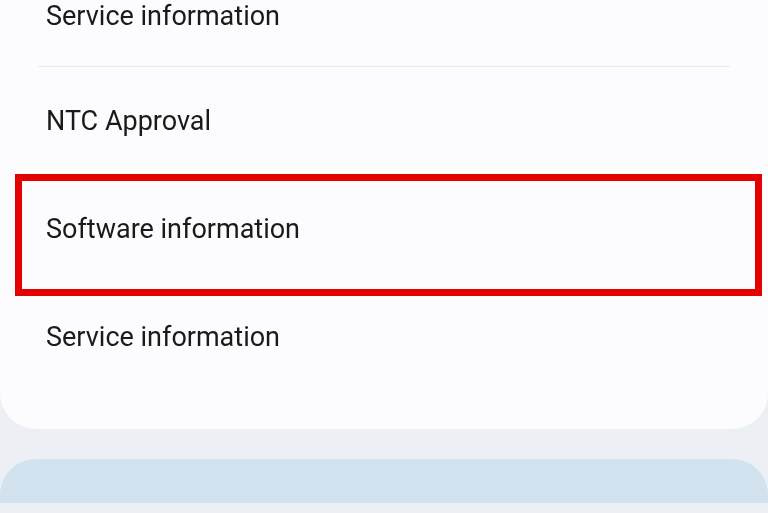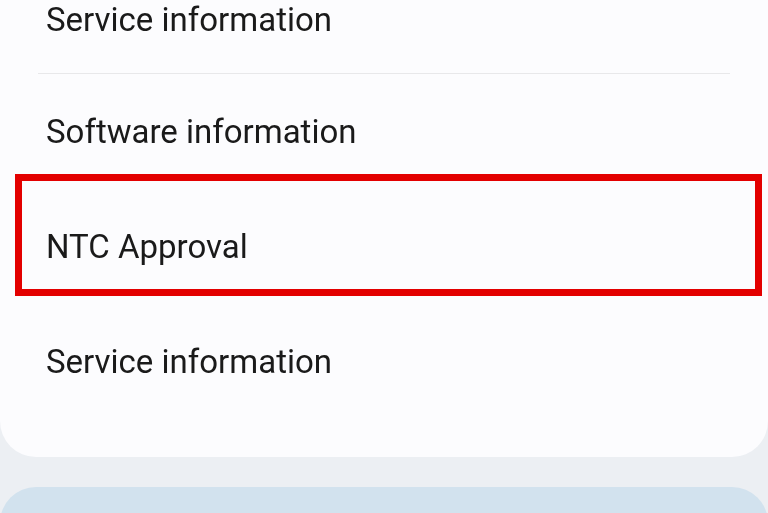--- a/index.html
+++ b/index.html
@@ -15,21 +15,21 @@
       overflow: hidden;
       position: relative;
     }
     .card {
       background: #fcfcfe;
       border-radius: 0 0 36px 36px;
       padding-bottom: 38px;
     }
     .list-item {
       padding: 38px 46px;
-      font-size: 33px;
+      font-size: 27px;
       color: #1a1a1a;
       font-weight: 400;
       cursor: pointer;
     }
     .list-item.first {
       padding-top: 0;
       padding-bottom: 34px;
     }
     .divider {
       height: 1px;
@@ -55,24 +55,24 @@
   </style>
 </head>
 <body>
 
 <div class="card">
   <div class="list-item first">
     <span>Service information</span>
   </div>
   <div class="divider"></div>
   <div class="list-item">
-    <span>Software information</span>
+    <span>NTC Approval</span>
   </div>
   <div class="list-item">
-    <span>NTC Approval</span>
+    <span>Software information</span>
   </div>
   <div class="list-item">
     <span>Service information</span>
   </div>
 </div>
 
 <div class="highlight-box"></div>
 
 <div class="secondary-card">
   

